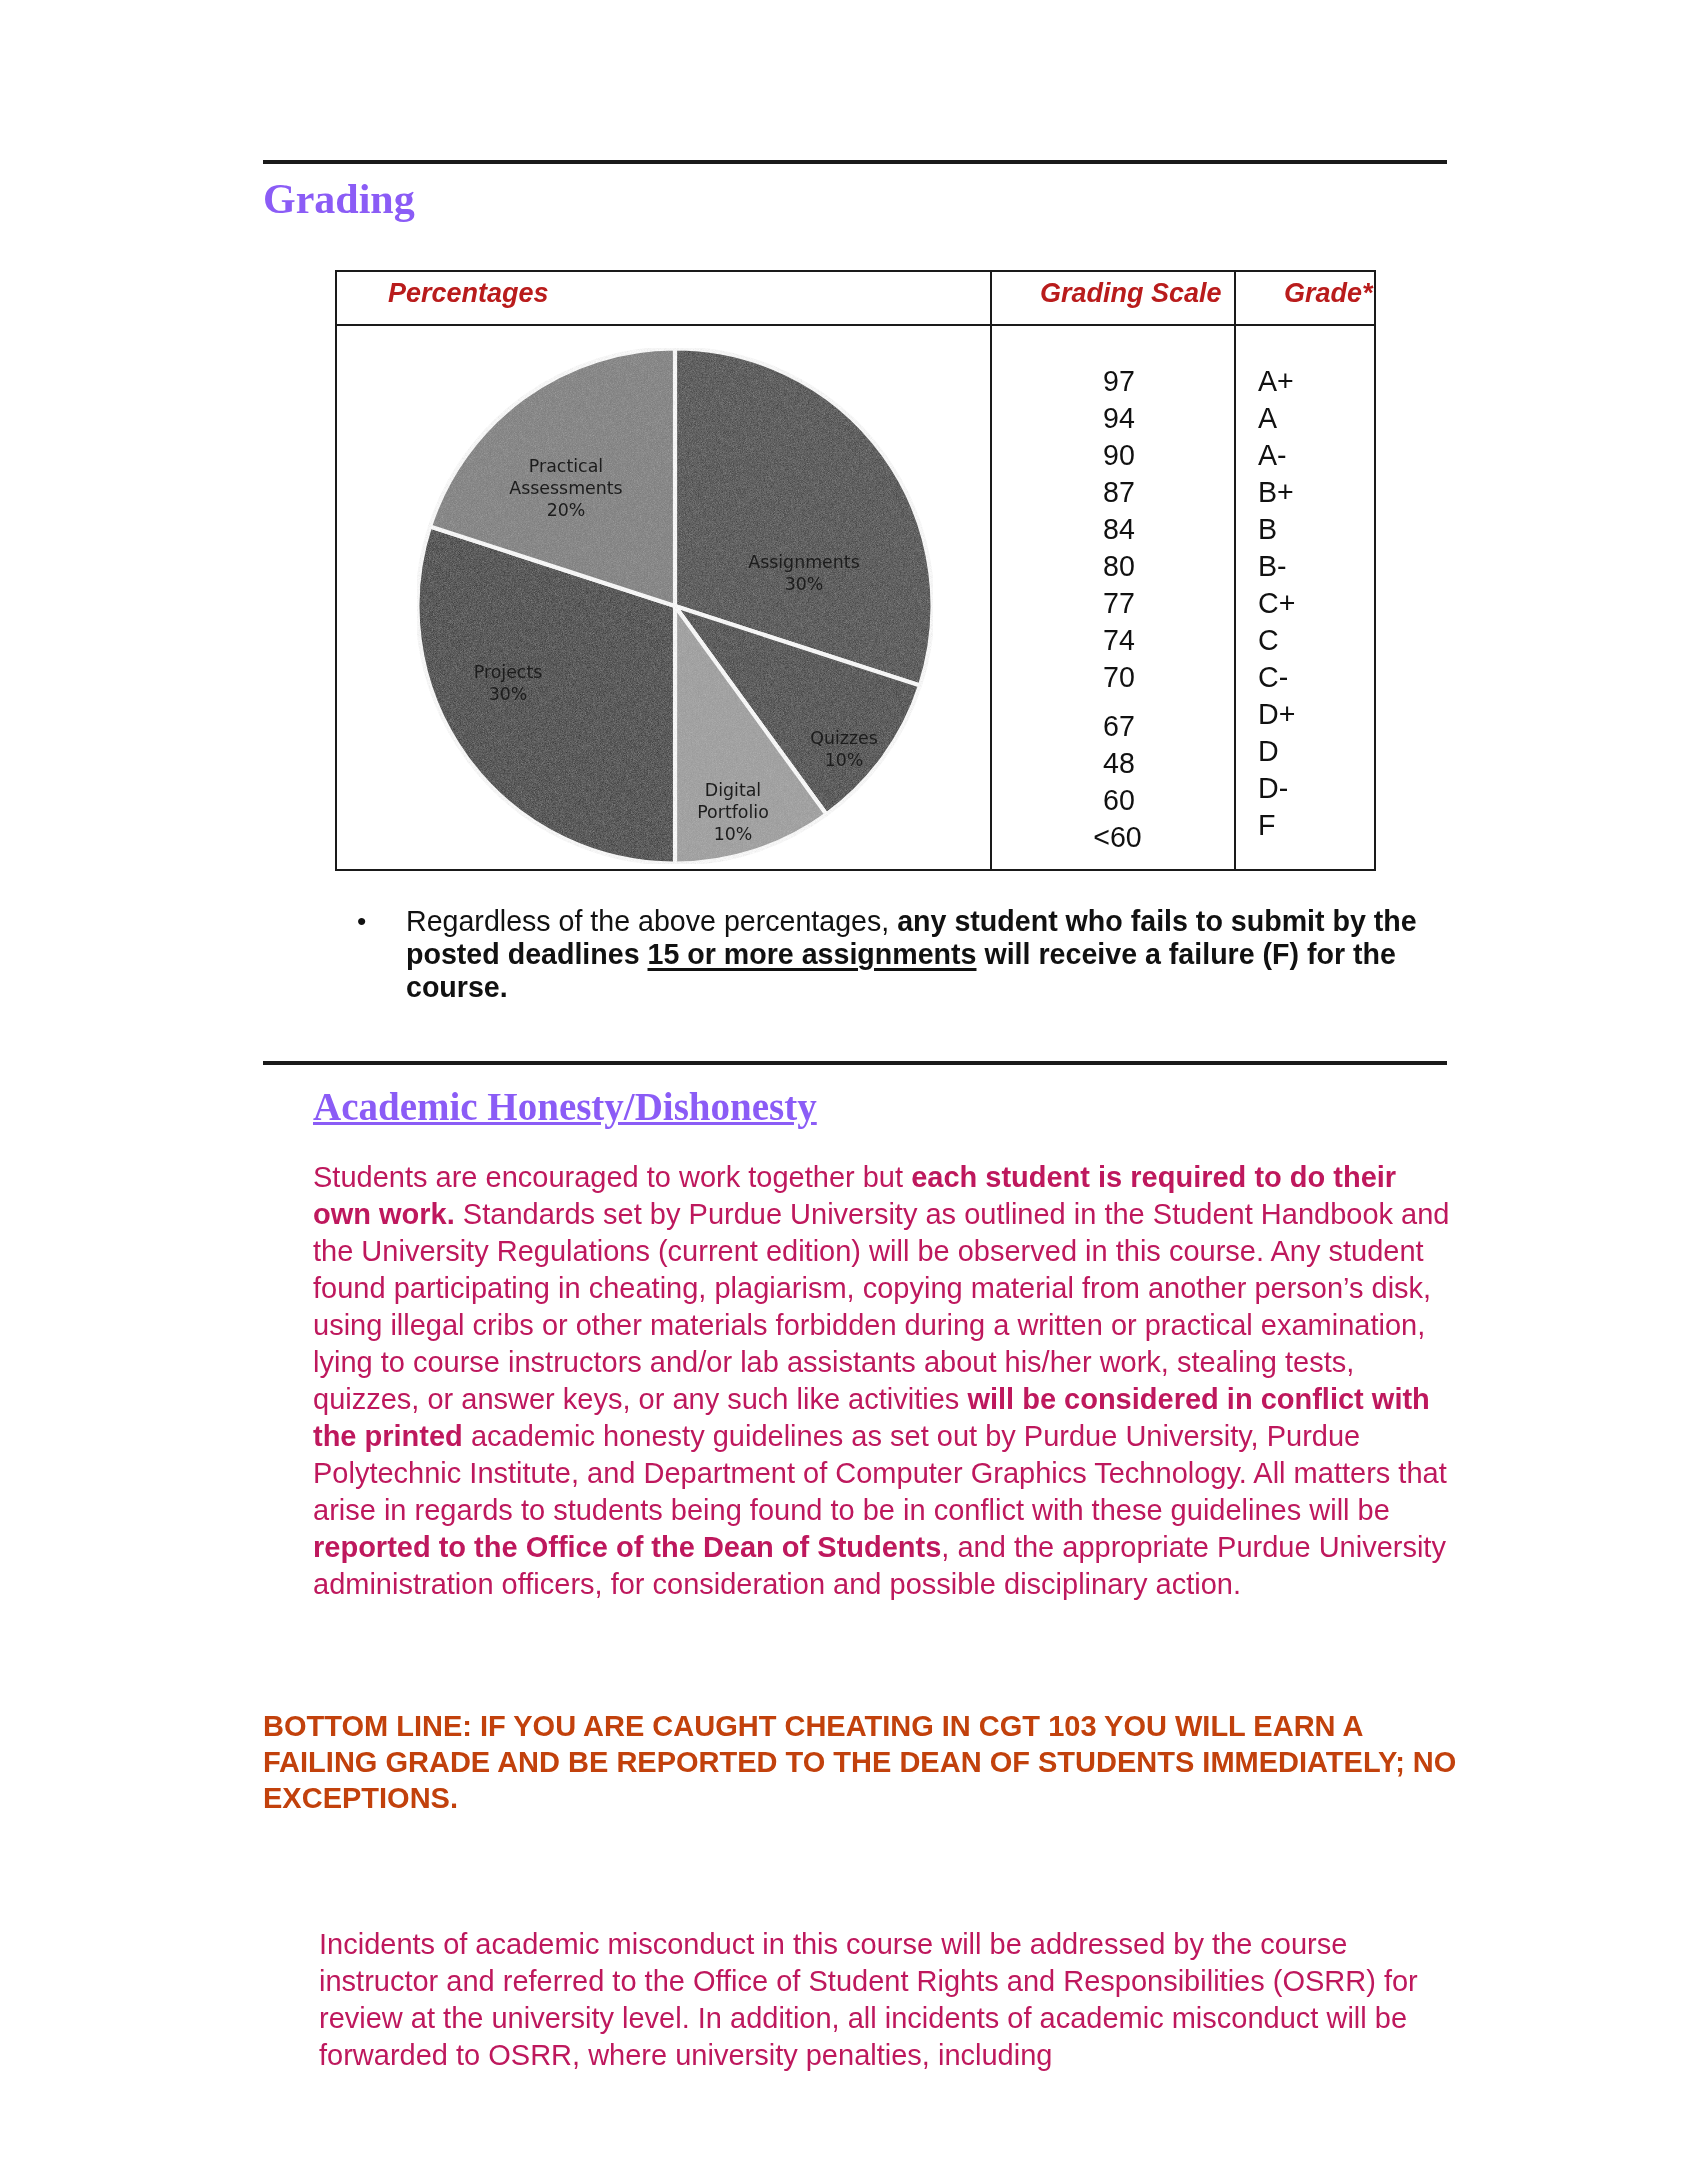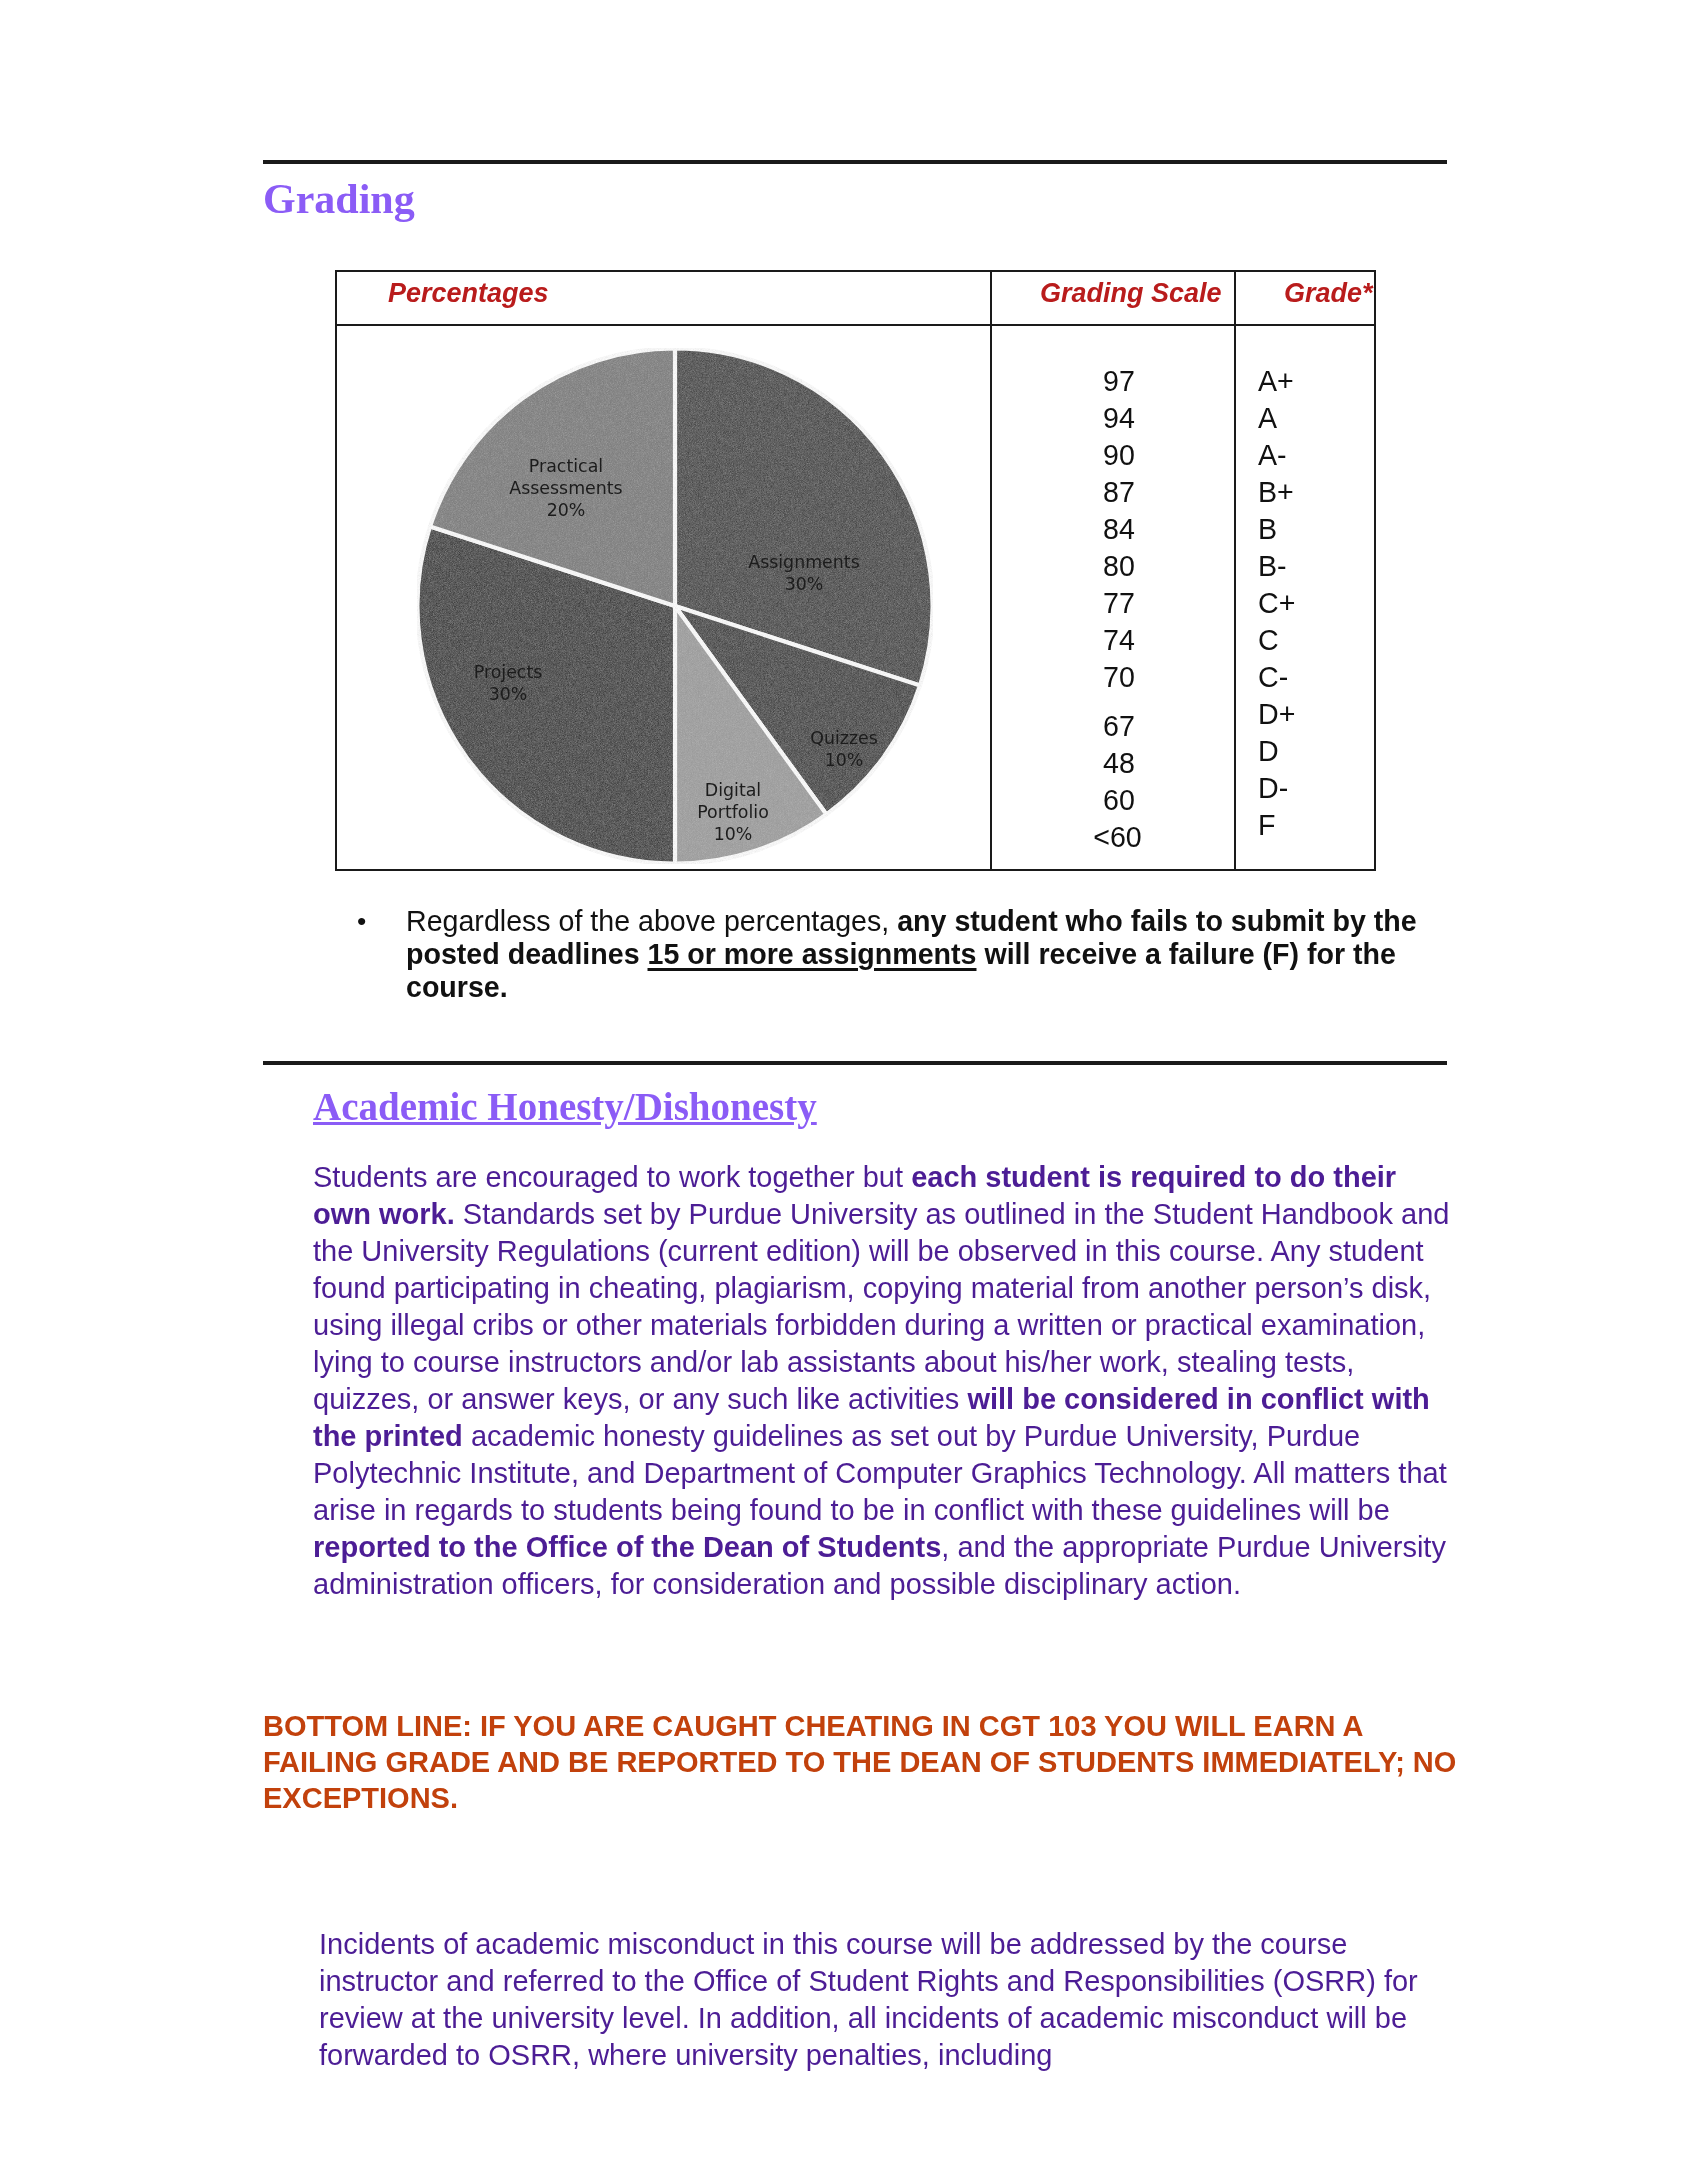--- a/index.html
+++ b/index.html
@@ -16,21 +16,21 @@
   .scale-col div { white-space: nowrap; }
   .pie-wrap { position: absolute; left: 77px; top: 73px; width: 522px; height: 522px; }
   .pie-label { position: absolute; font-family: "DejaVu Sans", sans-serif; font-size: 17.4px; line-height: 22px; text-align: center; color: #1c1c1c; white-space: nowrap; transform: translate(-50%, -50%); }
 
   
   .bullet-block { position: absolute; left: 357px; top: 905px; width: 1086px; font-family: "Liberation Sans", sans-serif; font-size: 28.6px; line-height: 33px; color: #111; }
   .bullet-dot { position: absolute; left: 0; top: 0; font-size: 26.5px; }
   .bullet-text { position: absolute; left: 49px; top: 0; width: 1038px; }
   .u { text-decoration: underline; text-decoration-thickness: 2.8px; text-underline-offset: 4.2px; }
 
-  .para { position: absolute; font-family: "Liberation Sans", sans-serif; font-size: 29px; line-height: 37px; color: #4c1d95; }
+  .para { position: absolute; font-family: "Liberation Sans", sans-serif; font-size: 29px; line-height: 37px; color: #be185d; }
   .para b, .bullet-text b { font-weight: bold; }
   .bottom-line { position: absolute; left: 263px; top: 1708px; width: 1205px; font-family: "Liberation Sans", sans-serif; font-weight: bold; font-size: 29px; line-height: 36px; color: #c2410c; }
 </style>
 </head>
 <body>
 
 <div class="rule" style="left:263px; top:160px; width:1184px;"></div>
 
 <div class="h-serif" style="left:263px; top:175px; font-size:42px;">Grading</div>
 

